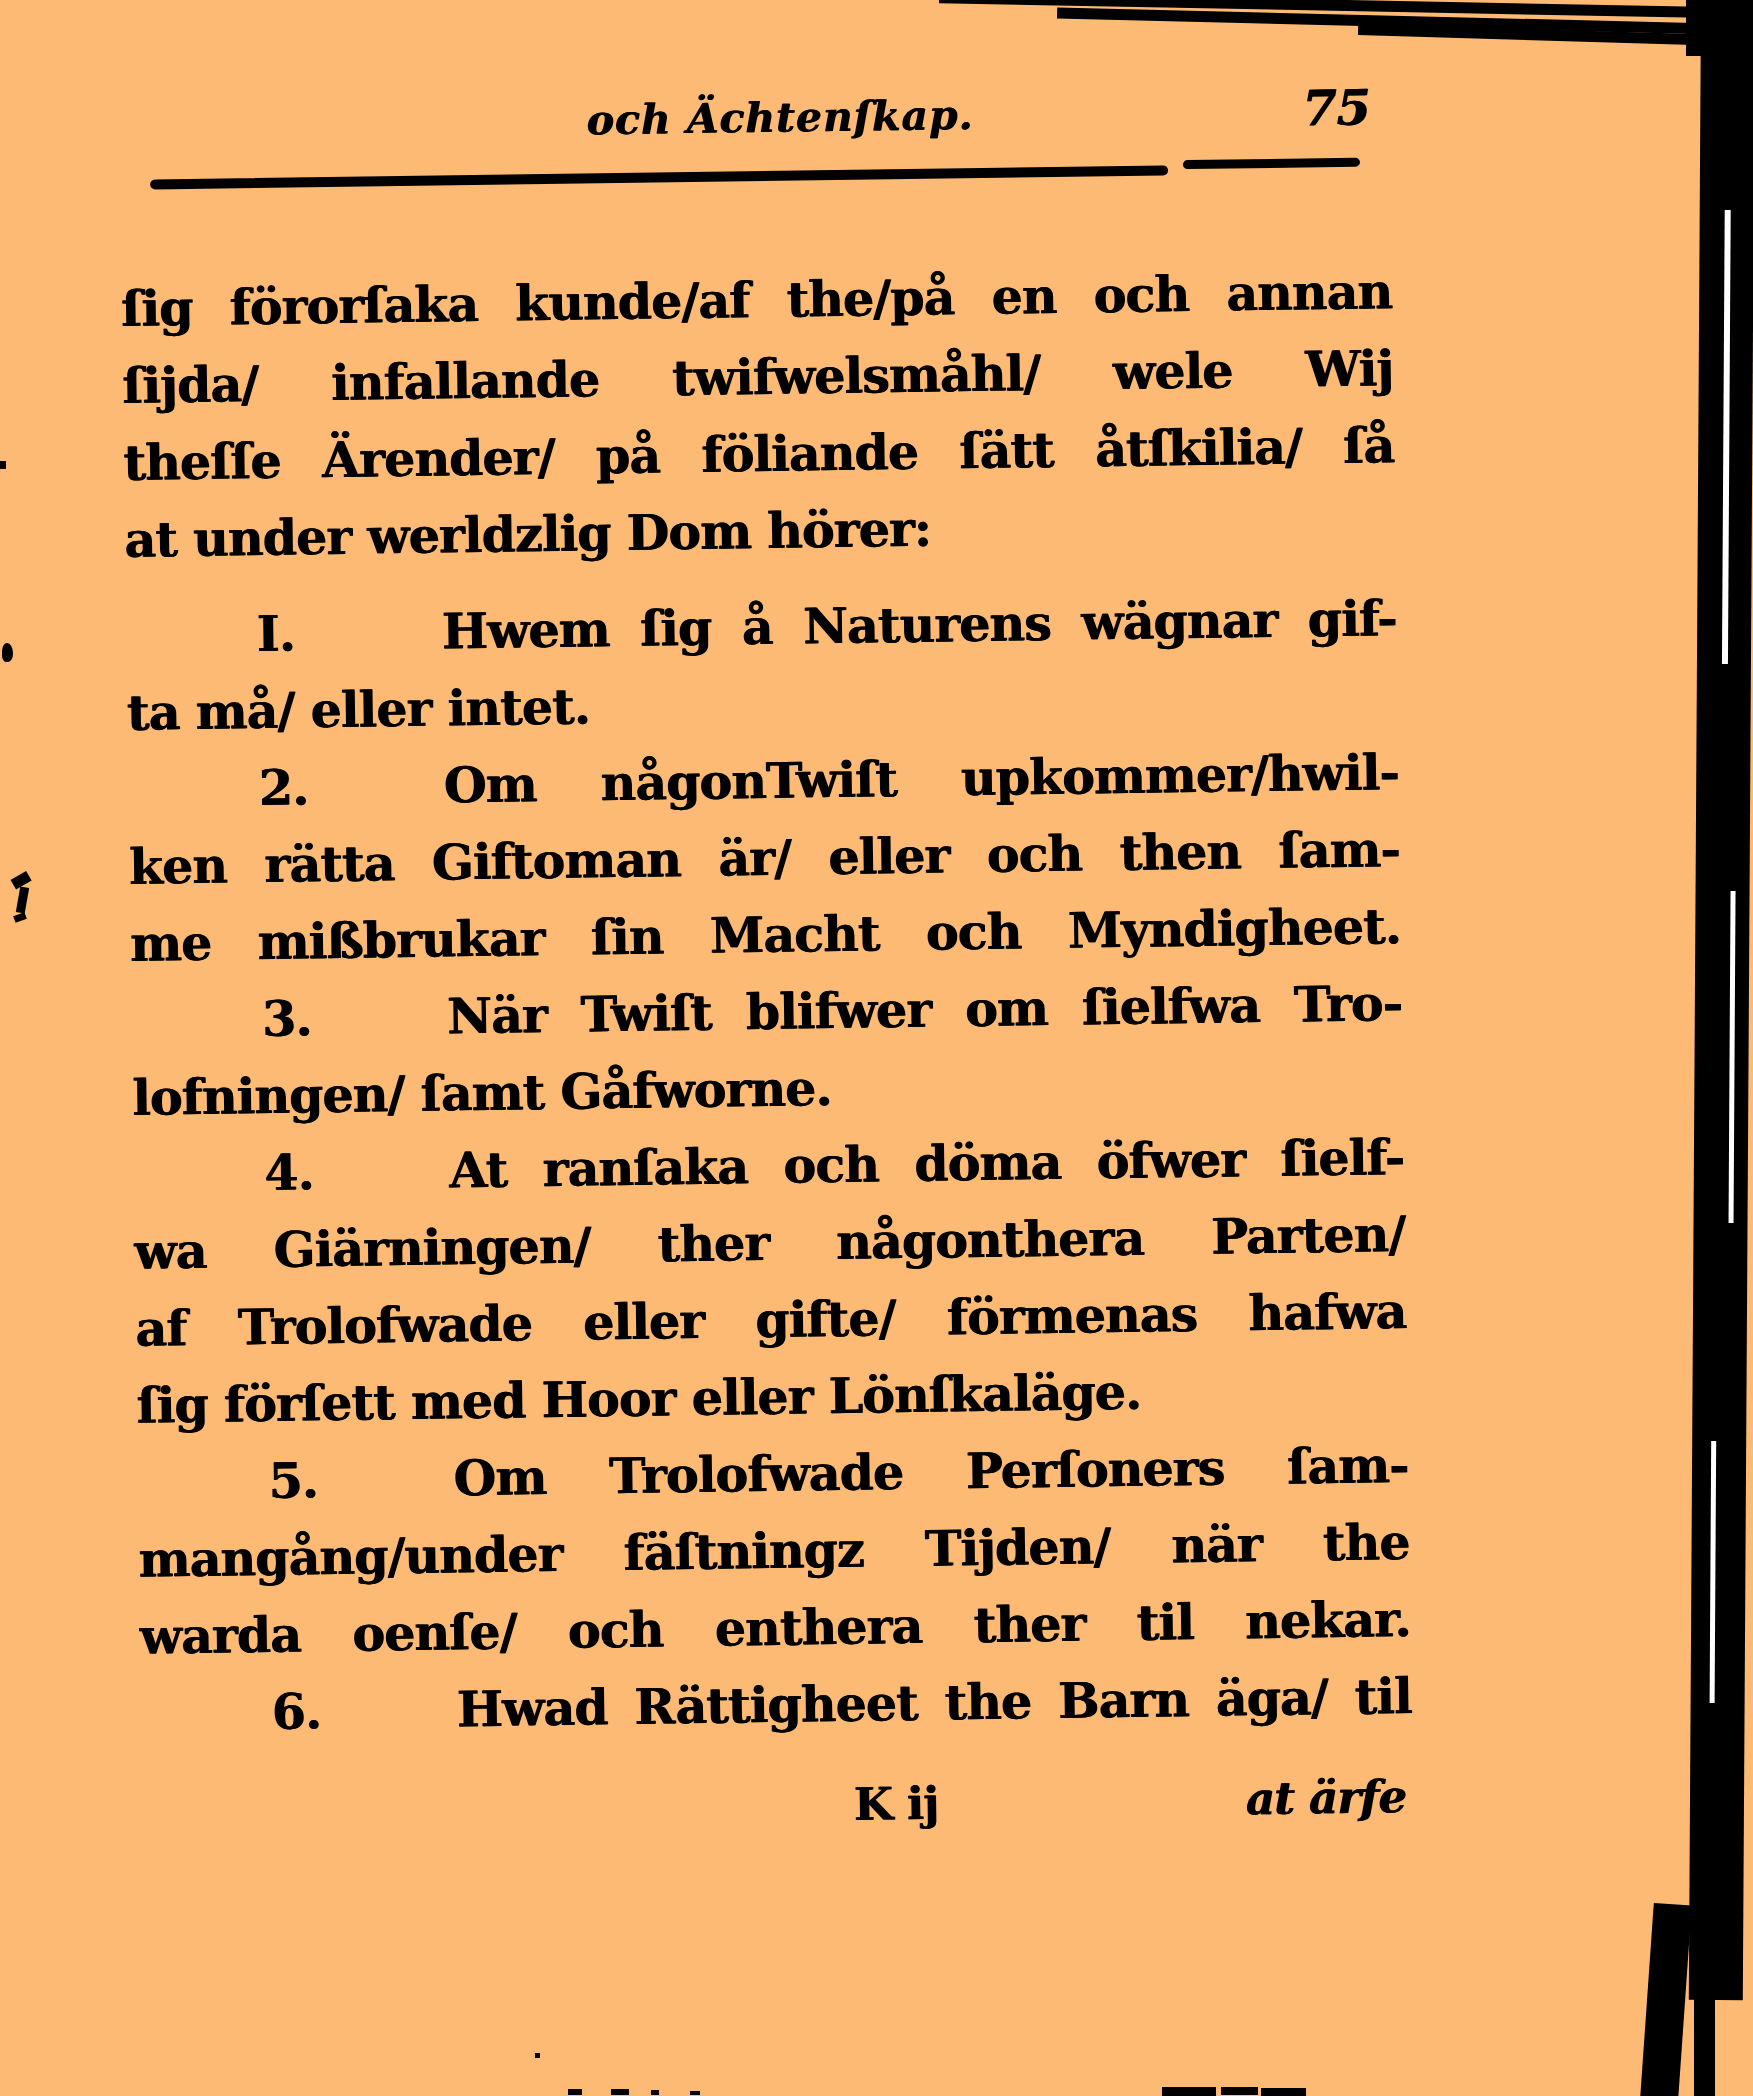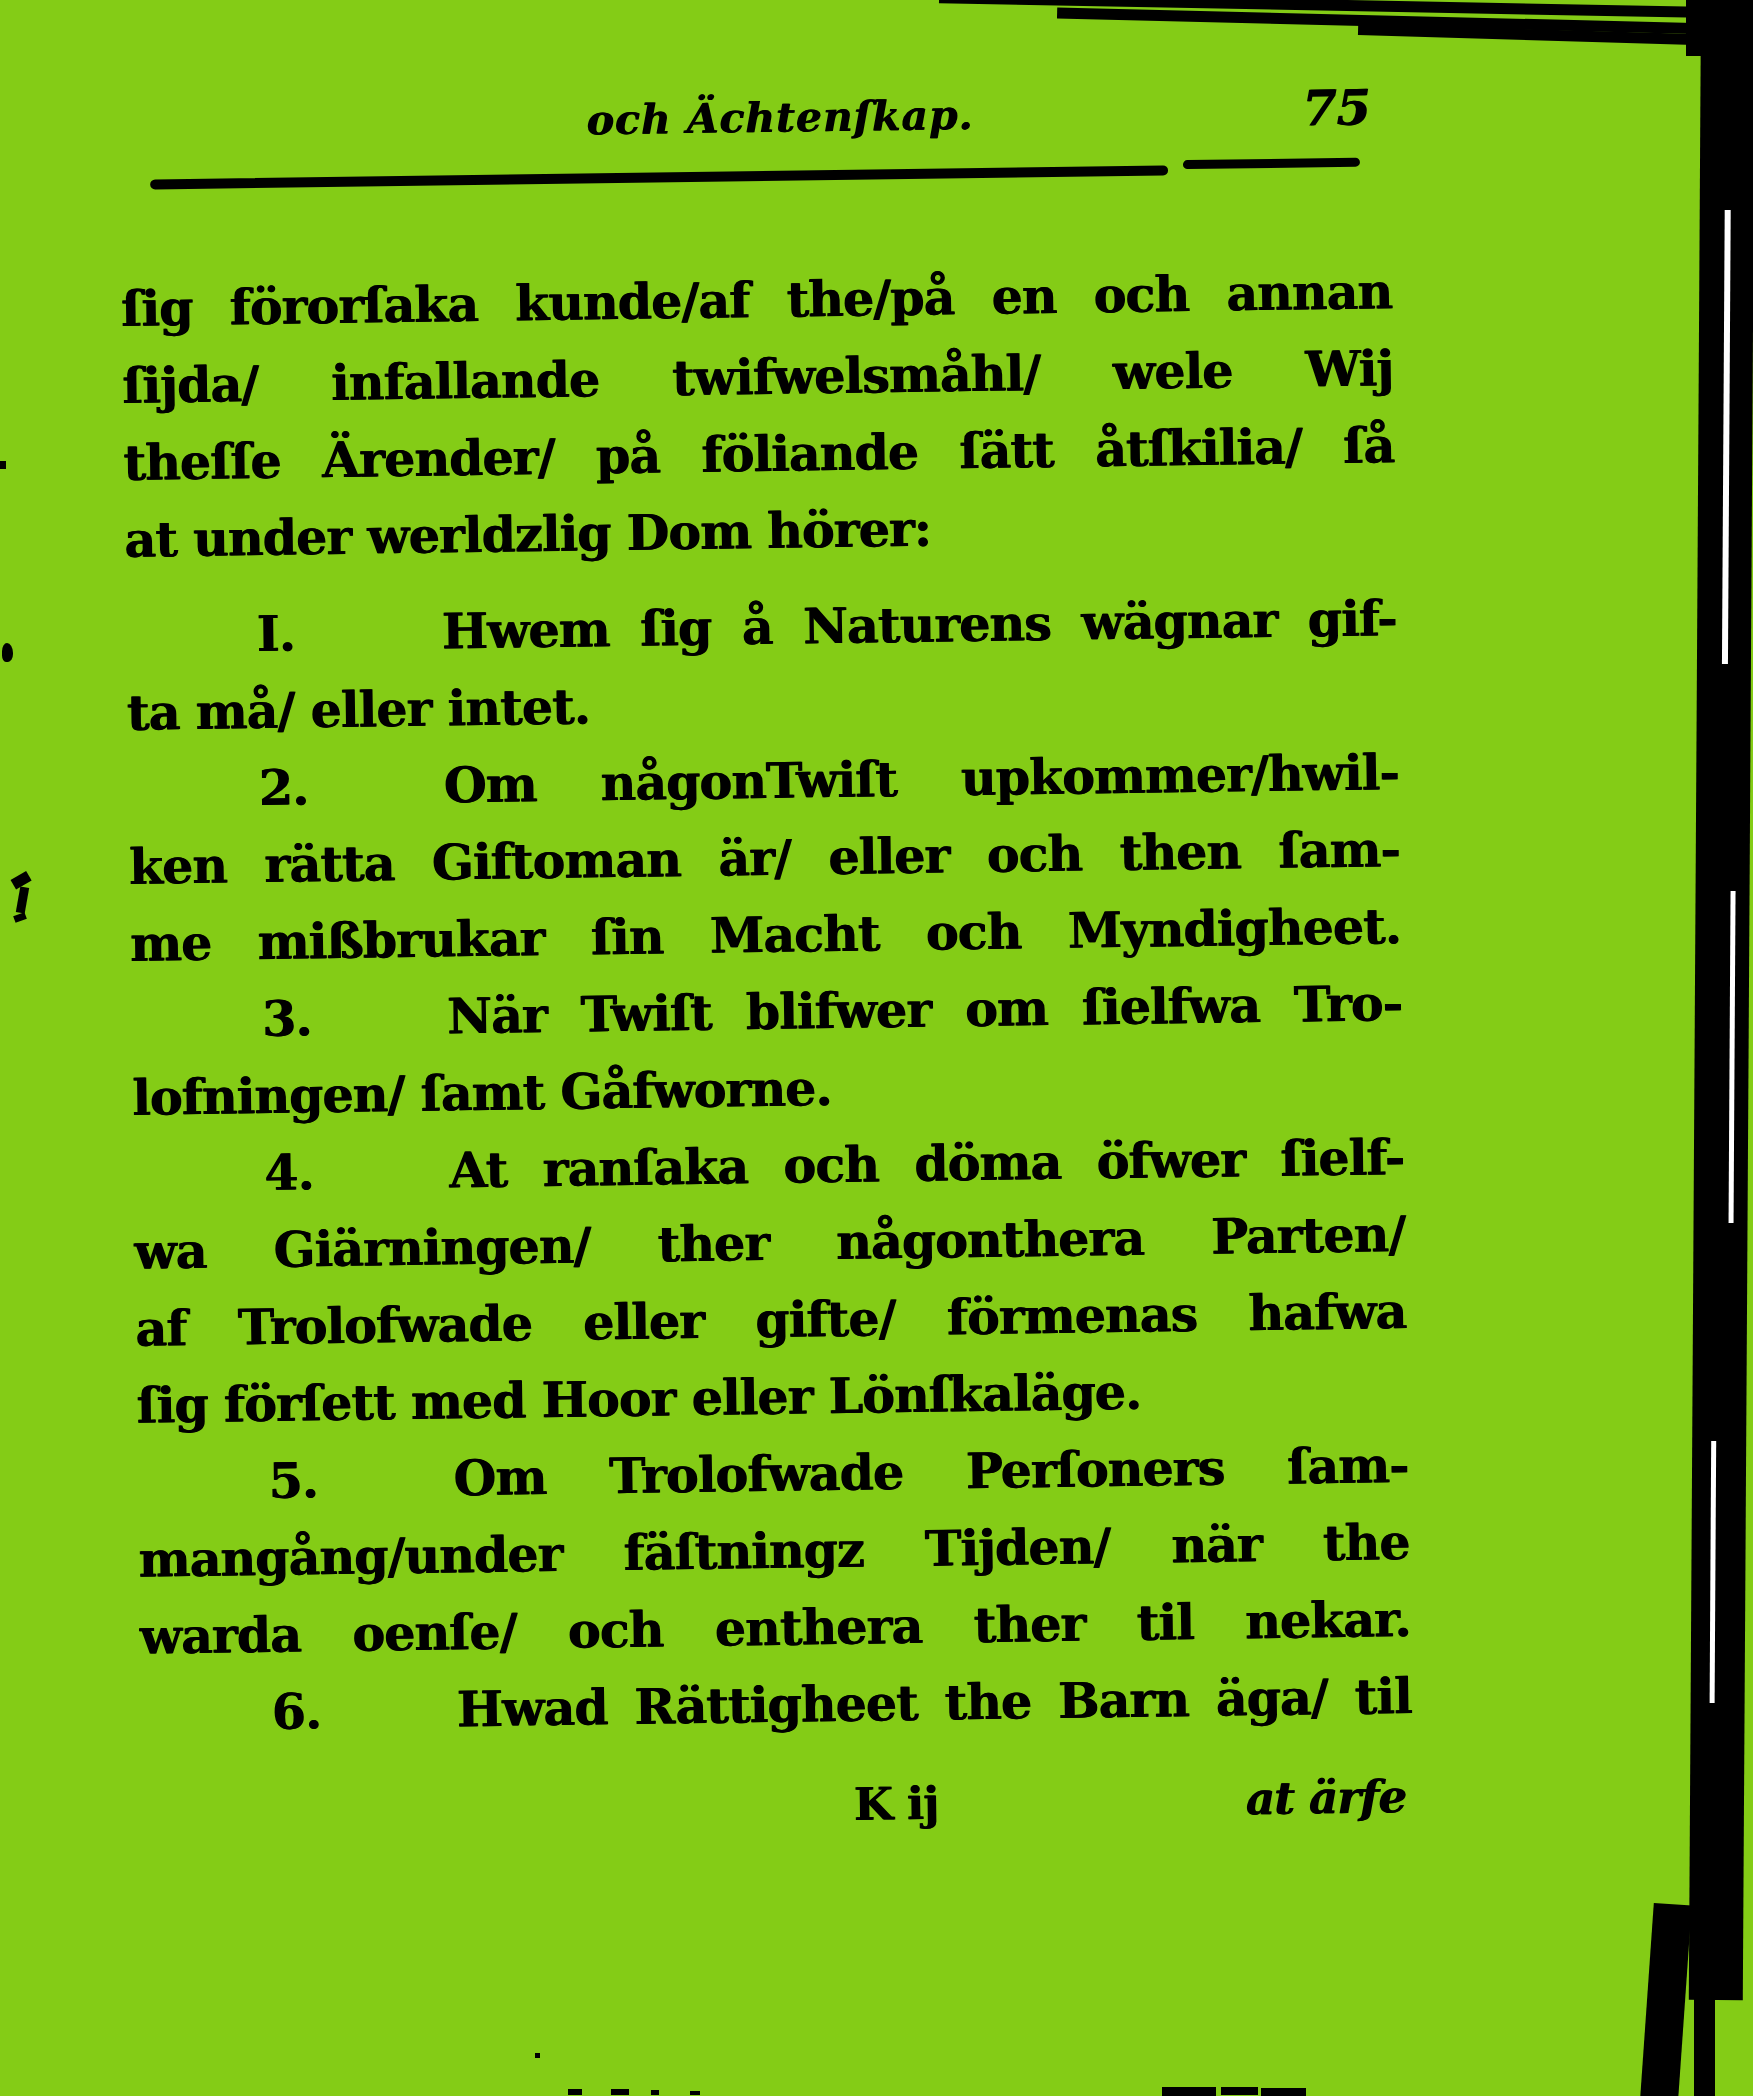--- a/index.html
+++ b/index.html
@@ -1,21 +1,21 @@
 <!DOCTYPE html>
 <html style="font-size:14px"><head>
 <meta charset="utf-8">
 <style>
   html,body{margin:0;padding:0;}
   body{
     width:1754px;height:2096px;position:relative;overflow:hidden;
     background:#ffffff;color:#000;
     font-family:"DejaVu Serif", serif;
   }
-  .page{position:absolute;inset:0;background:#84cc16;}
+  .page{position:absolute;inset:0;background:#fdba74;}
 
   
   .rot{
     position:absolute;left:118px;top:103px;width:1271px;
     transform:rotate(-0.8deg);transform-origin:0 0;
   }
 
   .header-row{position:relative;height:70px;}
   .title{
     display:block;text-align:center;padding-left:52px;

